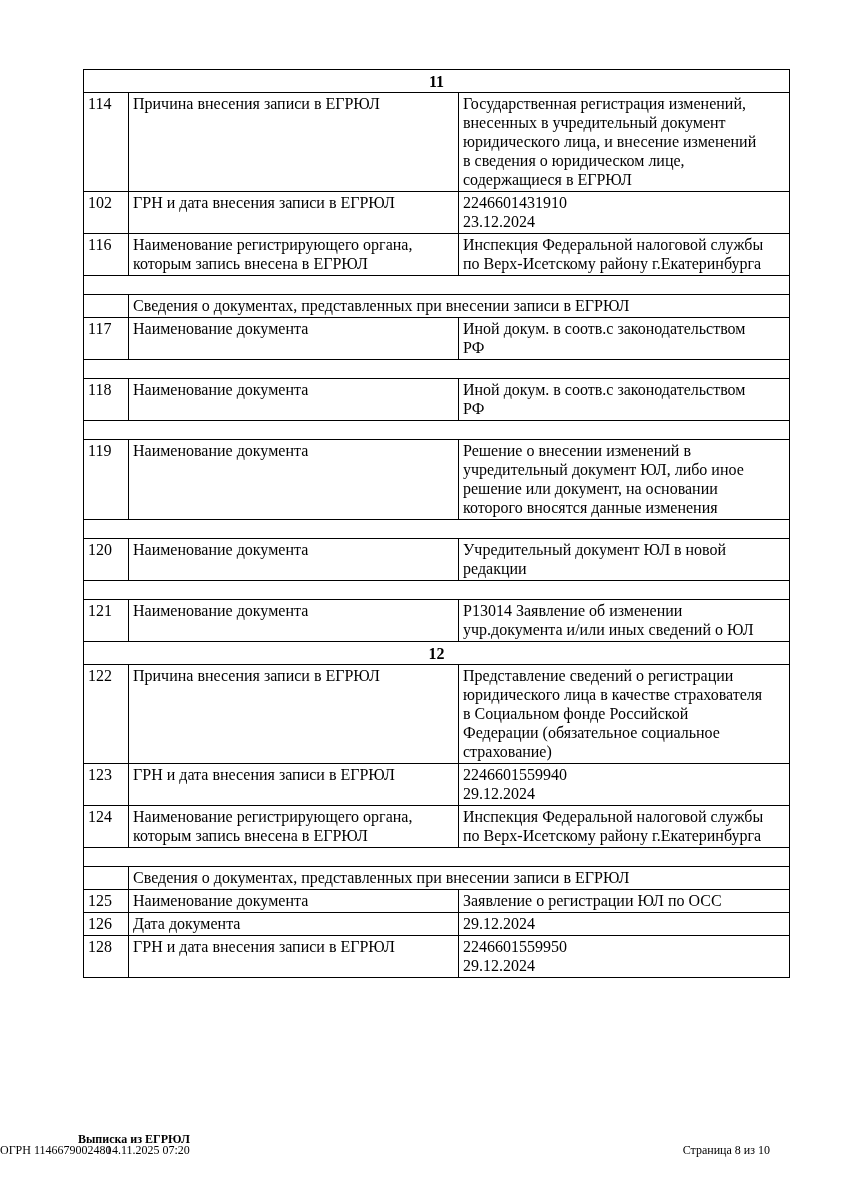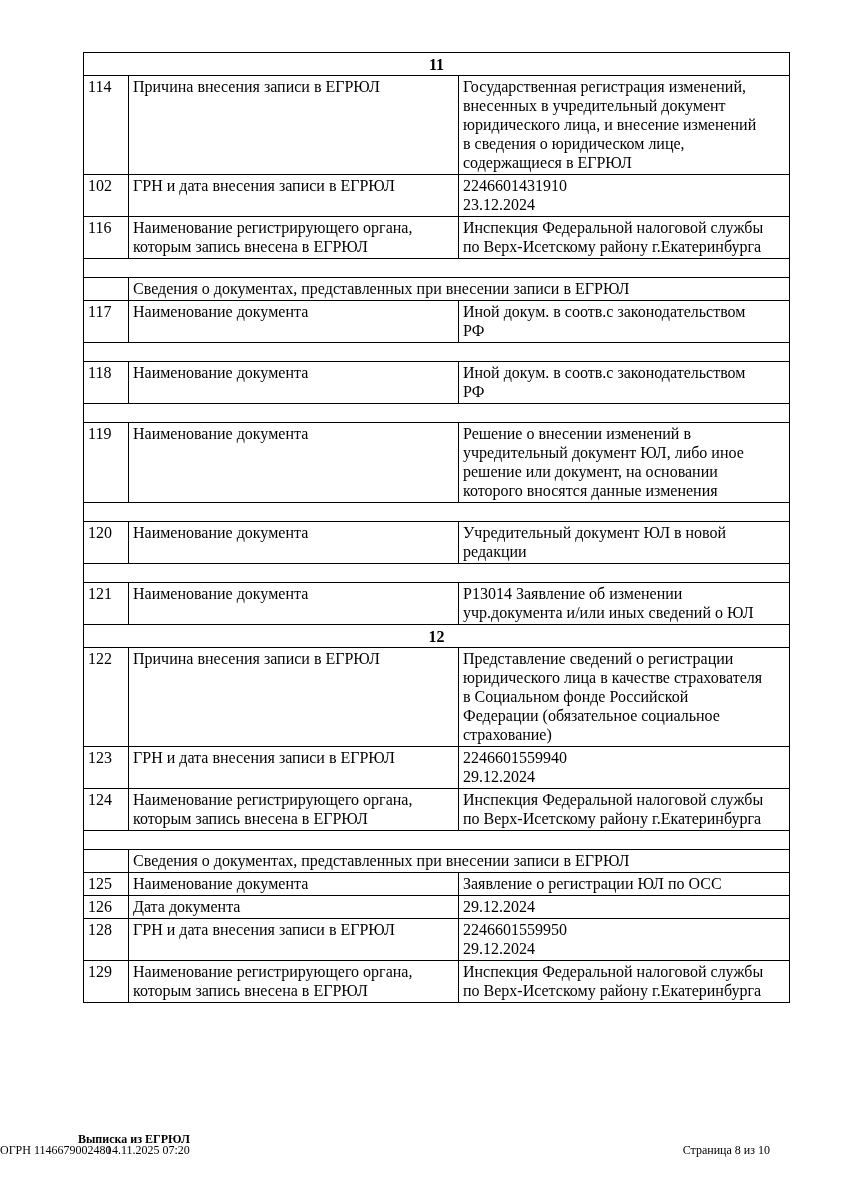--- a/index.html
+++ b/index.html
@@ -9,21 +9,21 @@
     width: 848px;
     height: 1200px;
     background: #ffffff;
     font-family: "Liberation Serif", "DejaVu Serif", serif;
     color: #000000;
     overflow: hidden;
   }
   table.doc-table {
     position: absolute;
     left: 83px;
-    top: 52px;
+    top: 69px;
     width: 706px;
     border-collapse: collapse;
     table-layout: fixed;
     border-radius: 17px;
   }
   table.doc-table td {
     border: 1px solid #000000;
     font-size: 16px;
     line-height: 19px;
     vertical-align: top;
@@ -208,27 +208,20 @@
         <tr class="record-row">
           <td class="num-cell">126</td>
           <td class="label-cell">Дата документа</td>
           <td class="value-cell">29.12.2024</td>
         </tr>
         <tr class="record-row">
           <td class="num-cell">128</td>
           <td class="label-cell">ГРН и дата внесения записи в ЕГРЮЛ</td>
           <td class="value-cell">2246601559950
 29.12.2024</td>
-        </tr>
-        <tr class="record-row">
-          <td class="num-cell">129</td>
-          <td class="label-cell">Наименование регистрирующего органа,
-которым запись внесена в ЕГРЮЛ</td>
-          <td class="value-cell">Инспекция Федеральной налоговой службы
-по Верх-Исетскому району г.Екатеринбурга</td>
         </tr>
       </tbody>
   </table>
 
   <div class="footer">
     <div class="footer-left">
       <div class="footer-title">Выписка из ЕГРЮЛ</div>
       <div class="footer-ts">14.11.2025 07:20</div>
     </div>
     <div class="footer-center">ОГРН 1146679002480</div>

